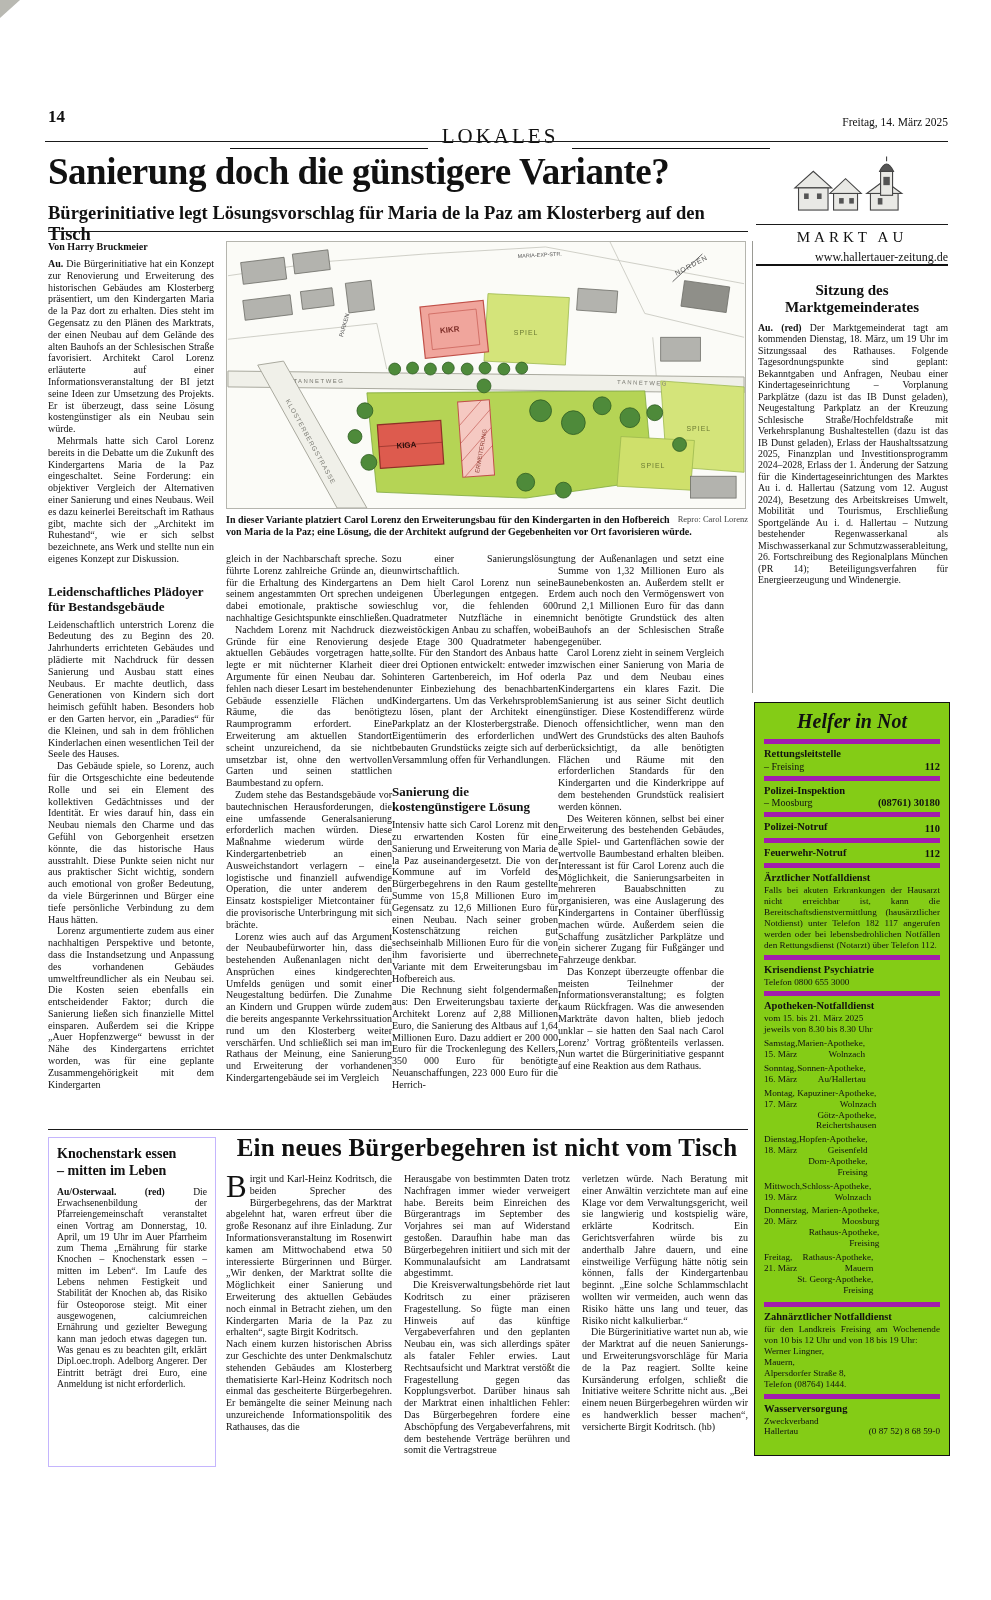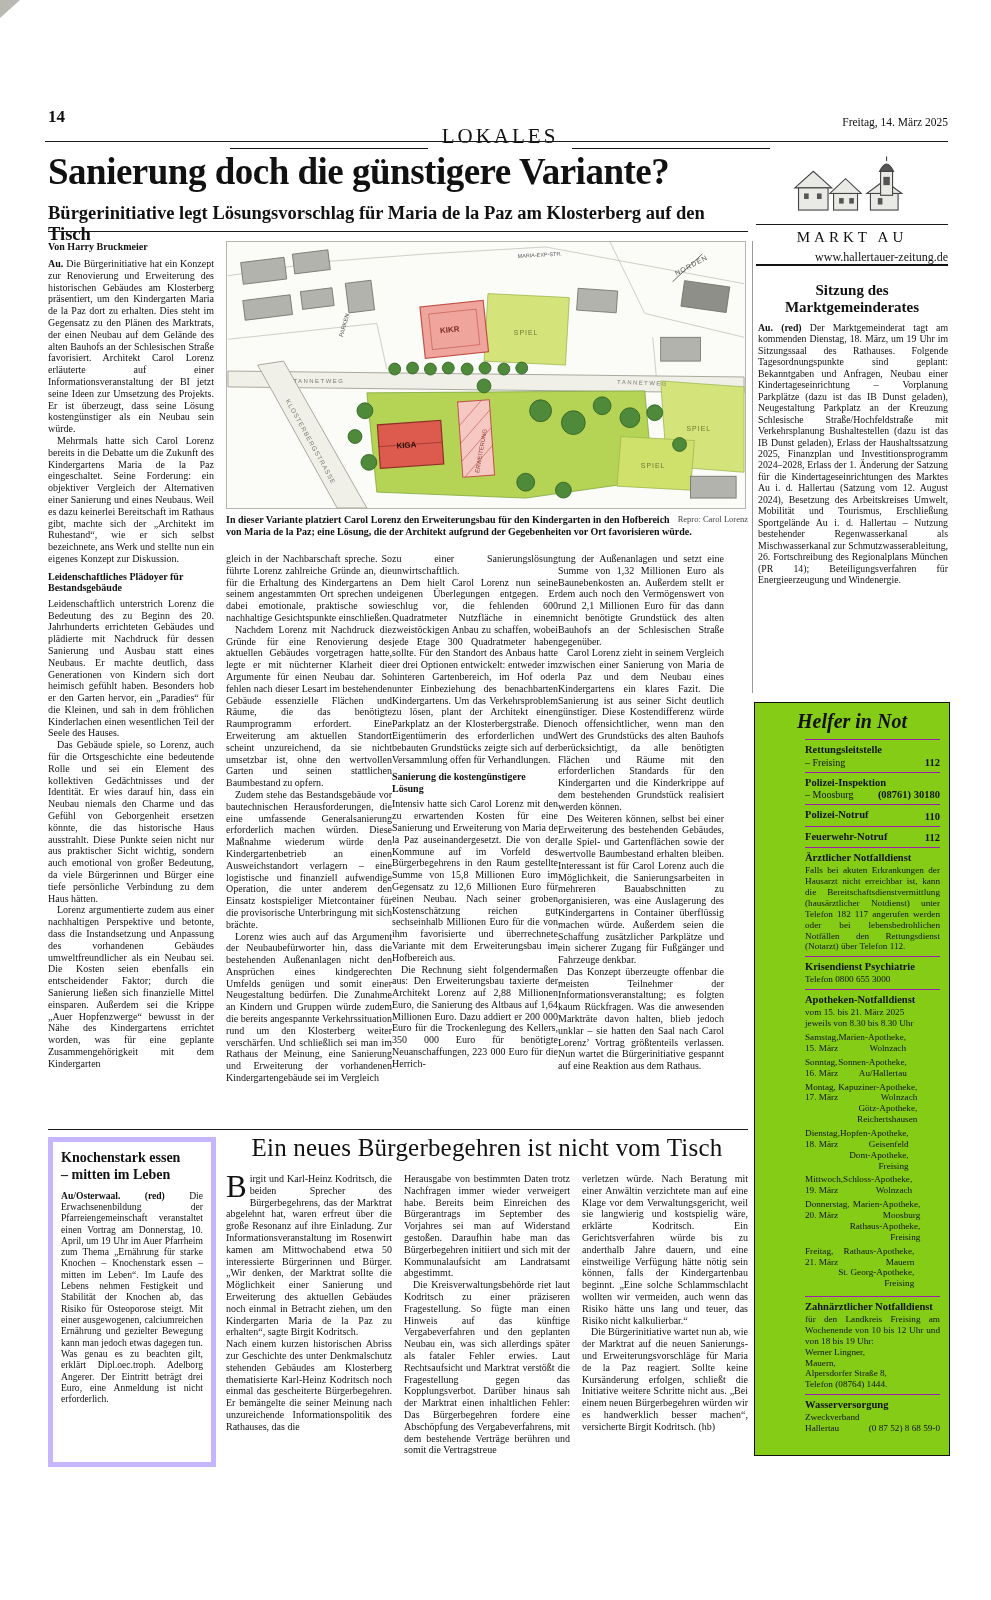--- a/index.html
+++ b/index.html
@@ -22,21 +22,21 @@
   .h1 { left:48px; top:150px; width:702px; font-size:37px; font-weight:bold; letter-spacing:-0.5px; }
   .subhead { left:48px; top:203px; width:702px; font-size:18.5px; font-weight:bold; }
   .subhead-rule { left:48px; top:231px; width:700px; }
 
   
   .bp { font-size:10px; line-height:1.18; text-align:justify; hyphens:auto; -webkit-hyphens:auto; }
   .textwrap p + p { text-indent:9px; }
   .col { width:166px; overflow:hidden; }
   .byline { font-size:10px; font-weight:bold; margin-bottom:6px; }
   .lead { font-weight:bold; }
-  .crosshead { font-size:10px; line-height:1.15; font-weight:bold; margin:6px 0 4px; }
+  .crosshead { font-size:13px; line-height:1.15; font-weight:bold; margin:20px 0 4px; }
   .col1 { left:48px; top:241px; width:166px; height:888px; overflow:hidden; }
   .figure { left:226px; top:241px; width:522px; }
   .map-svg { display:block; border:1px solid #b5b5ae; background:#fbfbf7; }
   .caption { margin-top:5px; font-size:10px; line-height:1.2; font-weight:bold; text-align:justify; }
   .credit { float:right; font-weight:normal; font-size:8.5px; color:#444; padding-left:8px; }
   .cols3 { left:226px; top:553px; width:522px; height:574px; display:flex; }
   .cols3 .col { height:574px; }
   .vdivider { left:752px; top:241px; width:1px; height:452px; background:#9a9a94; }
 
   
@@ -44,39 +44,39 @@
   .mast-rule1 { left:756px; top:224px; width:192px; }
   .mast-title { left:756px; top:229px; width:192px; text-align:center; font-size:15px; letter-spacing:4px; }
   .mast-url { left:756px; top:250px; width:192px; text-align:right; font-size:12px; }
   .mast-rule2 { left:756px; top:264px; width:192px; height:2px; background:#111; }
   .sz-title { left:756px; top:282px; width:192px; text-align:center; font-size:15px; font-weight:bold; line-height:1.15; white-space:pre-line; }
   .sz-text { left:758px; top:322px; width:190px; height:374px; overflow:hidden; font-size:9.8px; line-height:1.17; text-align:justify; hyphens:auto; }
 
   
   .helfer { left:754px; top:702px; width:196px; height:754px; border:1.5px solid #111; padding:7px 9px 6px; overflow:hidden; background:#84cc16; }
   .helfer-title { font-size:20px; font-weight:bold; font-style:italic; text-align:center; margin-bottom:6px; }
-  .h-sec { border-top:1px solid #a21caf; padding:4px 0 4px;margin-left:41px; }
+  .h-sec { border-top:5px solid #a21caf; padding:4px 0 4px; }
   .h-name { font-weight:bold; font-size:10.5px; line-height:1.2; }
   .h-row { display:flex; justify-content:space-between; align-items:flex-end; }
   .h-sub { font-size:10px; }
   .h-num { font-weight:bold; font-size:10.5px; text-align:right; }
   .h-head { font-weight:bold; font-size:10.5px; margin-bottom:2px; }
   .h-text { font-size:9.2px; line-height:1.18; text-align:justify; hyphens:auto; }
   .apo-intro { font-size:9.2px; line-height:1.2; white-space:pre-line; margin-bottom:2px; }
   .apo-row { display:flex; justify-content:flex-start; font-size:9.2px; line-height:1.18; margin:3px 0; }
   .prel { white-space:pre-line; }
   .apo-ph { text-align:right; }
 
   
   .bottom-rule { left:48px; top:1129px; width:700px; }
-  .knochen { left:48px; top:1137px; width:168px; height:330px; border:5px solid #c4b5fd; padding:8px 8px; overflow:hidden; }
+  .knochen { left:48px; top:1137px; width:168px; height:330px; border:1px solid #c4b5fd; padding:8px 8px; overflow:hidden; }
   .kn-title { font-size:14px; font-weight:bold; line-height:1.2; white-space:pre-line; margin-bottom:6px; }
   .kn-text { font-size:9.6px; line-height:1.18; text-align:justify; hyphens:auto; }
   .second { left:226px; top:1134px; width:522px; }
-  .h2b { font-size:25px; text-align:center; font-weight:normal; letter-spacing:0.2px; }
+  .h2b { font-size:25px; text-align:center; font-weight:bold; letter-spacing:0.2px; }
   .cols3b { margin-top:11px; display:flex; gap:12px; }
   .cols3b .col { height:292px; }
   .dc { float:left; font-size:31px; line-height:26px; padding:1px 3px 0 0; }
 </style>
 </head>
 <body>
 
 <div class="page">
   <div class="corner"></div>
 

